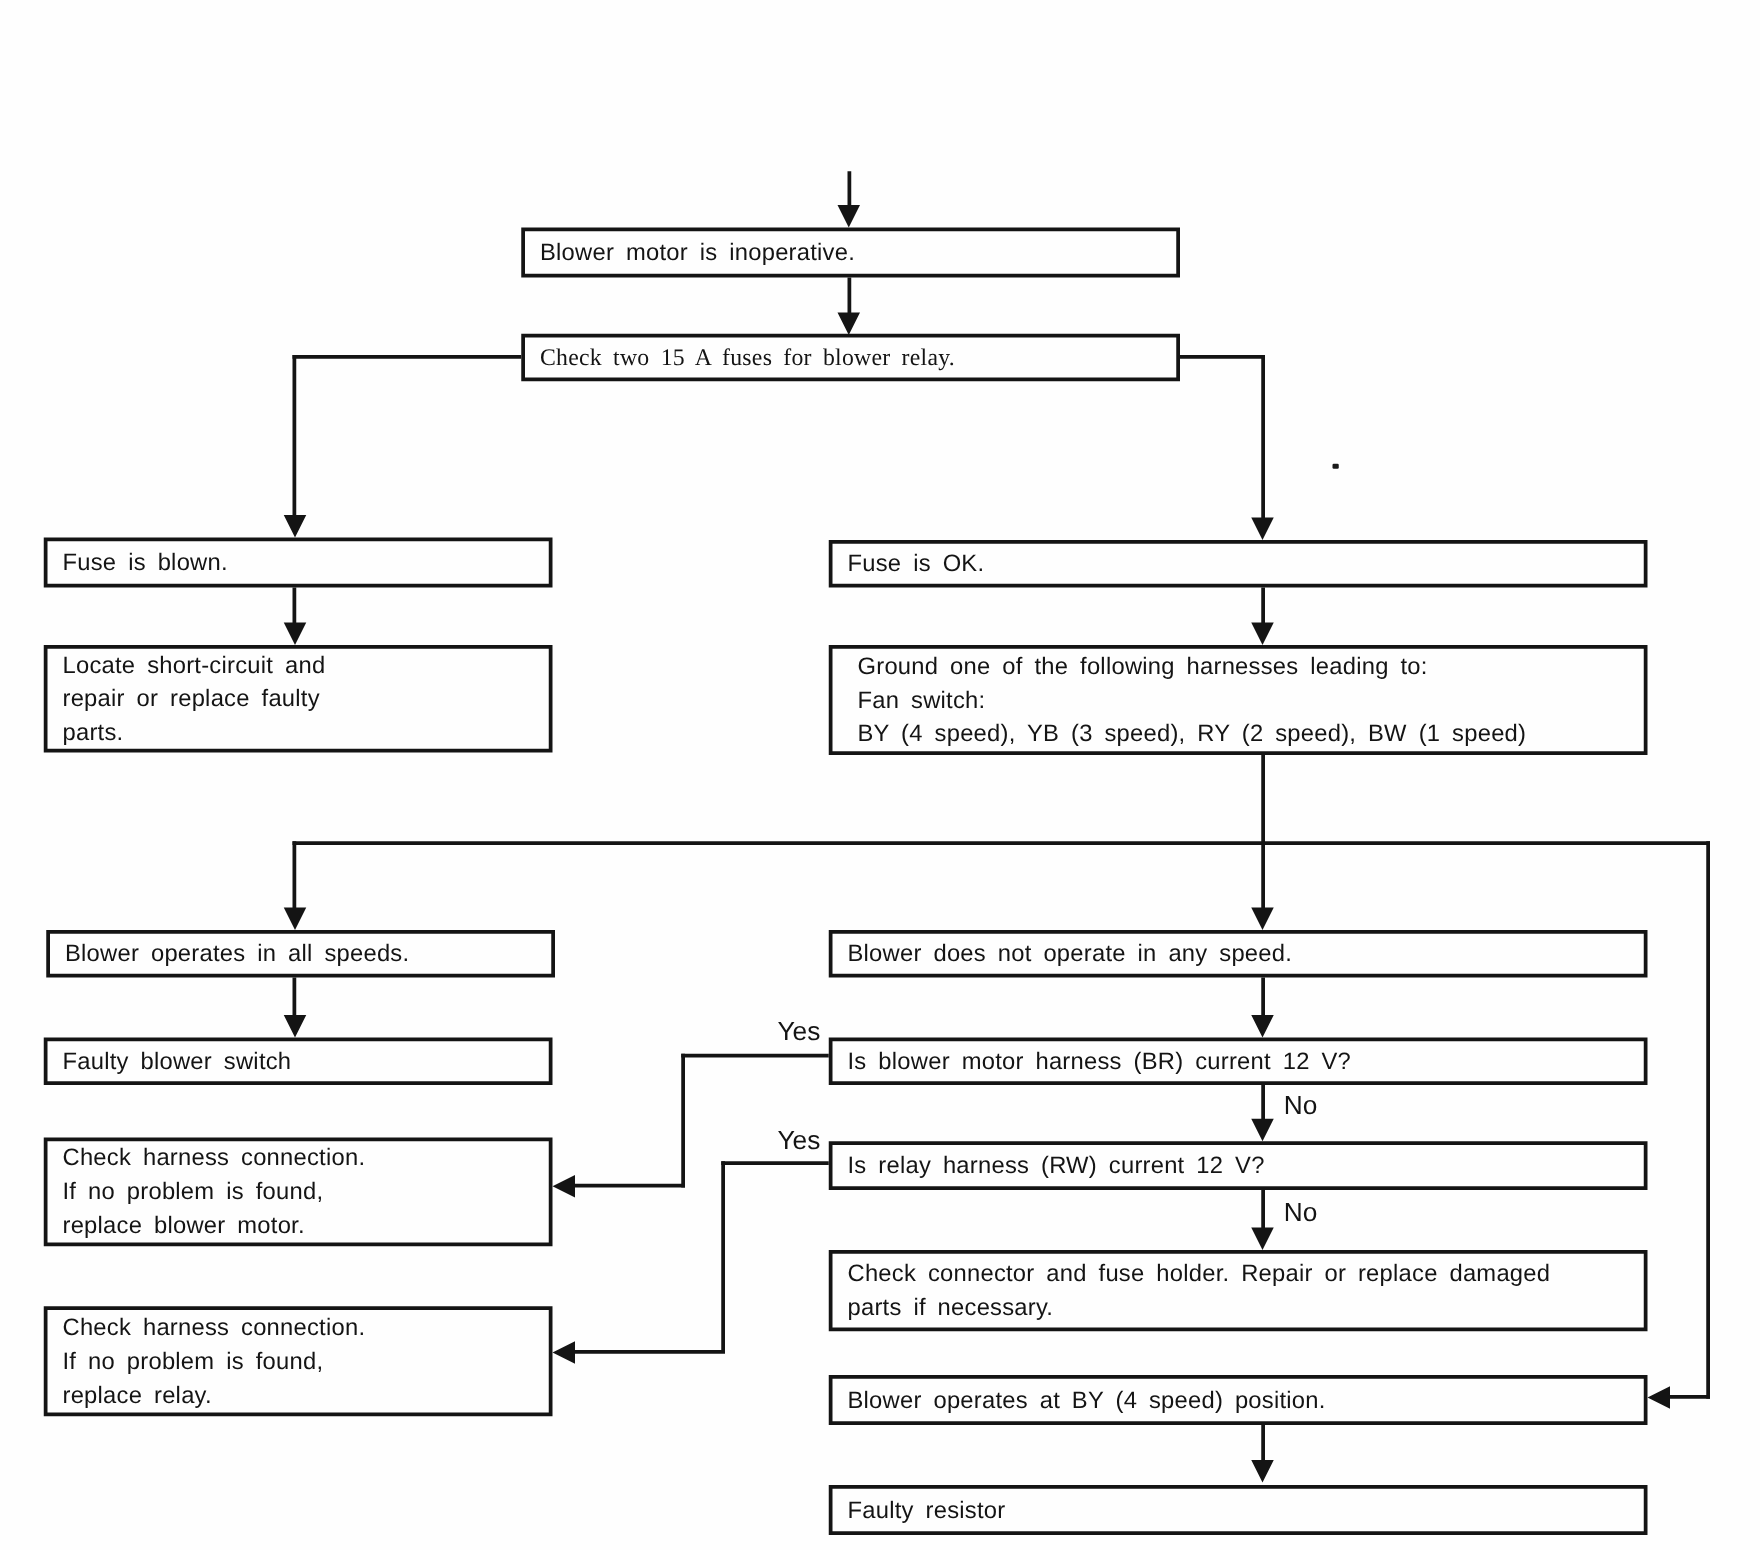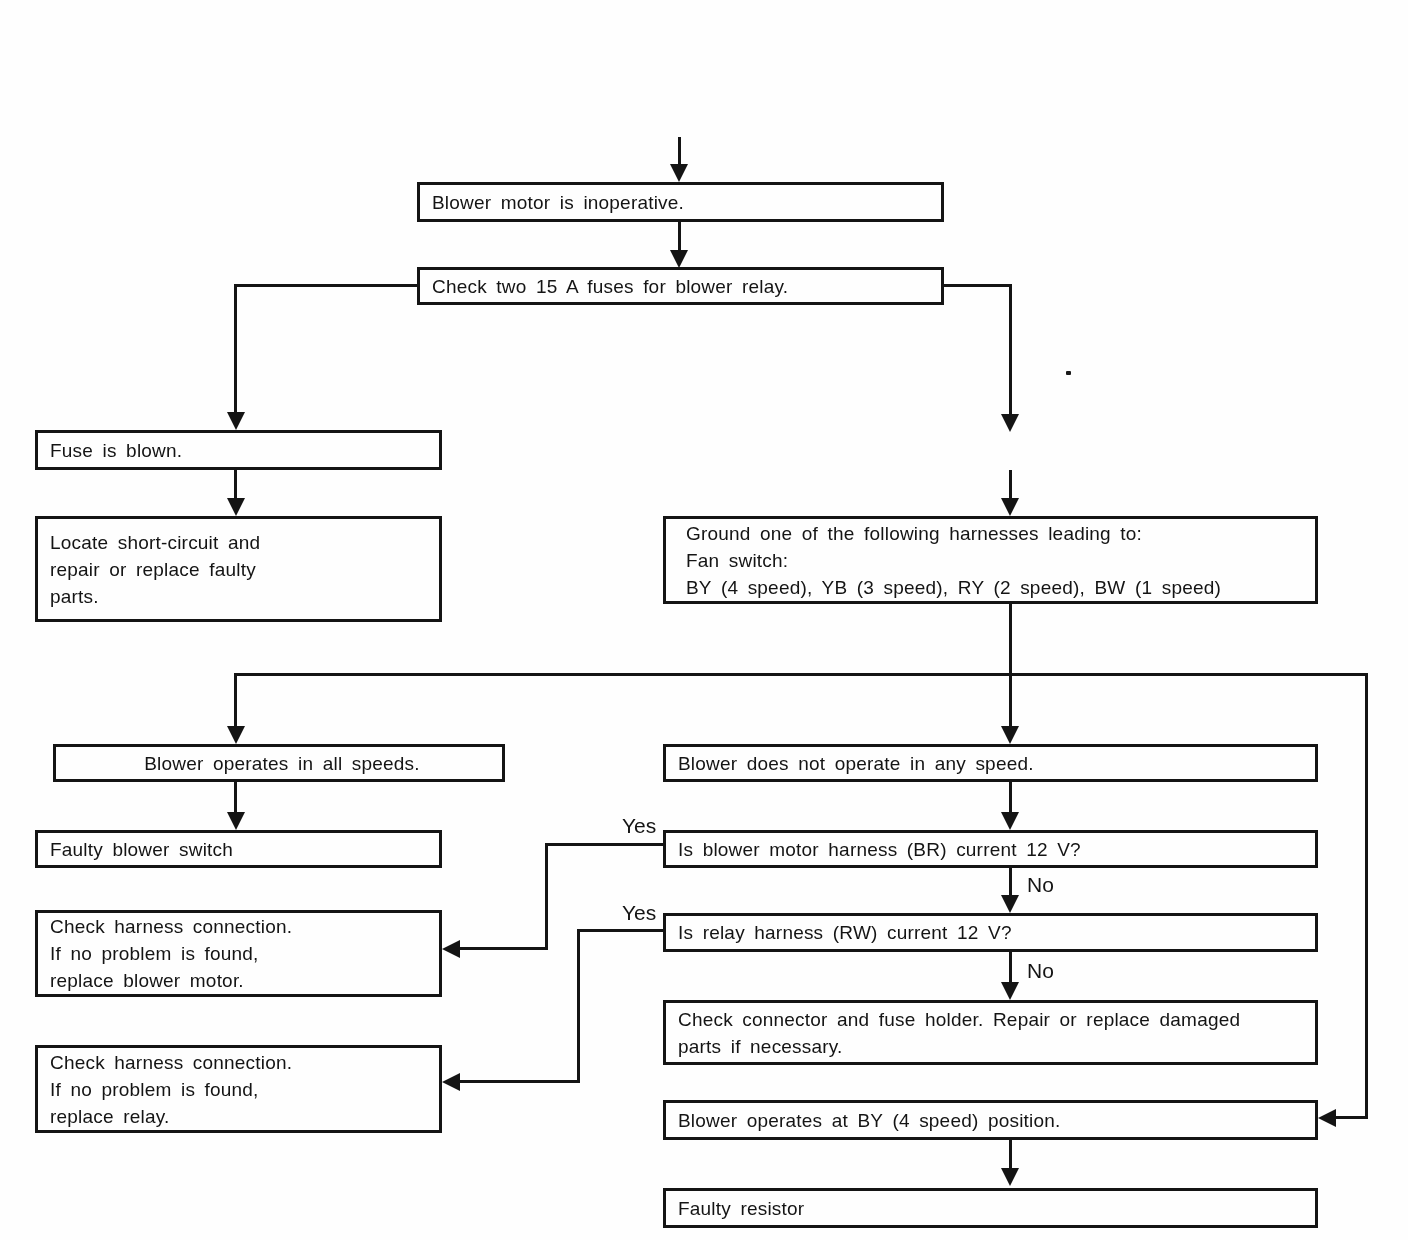--- a/index.html
+++ b/index.html
@@ -67,54 +67,57 @@
 </head>
 <body>
 
 <div id="canvas">
 
 
   <div class="box" style="left:417px; top:182px; width:527px; height:40px;">
     <span class="ln">Blower motor is inoperative.</span>
   </div>
 
-  <div class="box" style="left:417px; top:267px; width:527px; height:38px;">
+  <div class="box" style="left:417px; top:267px; width:527px; height:38px;font-family:Liberation Serif, serif;">
     <span class="ln">Check two 15 A fuses for blower relay.</span>
   </div>
 
   <div class="box" style="left:35px; top:430px; width:407px; height:40px;justify-content:center;">
     <span class="ln">Fuse is blown.</span>
   </div>
 
-  <div class="box" style="left:35px; top:516px; width:407px; height:106px;">
+  <div class="box" style="left:35px; top:516px; width:407px; height:86px;">
     <span class="ln">Locate short-circuit and</span>
     <span class="ln">repair or replace faulty</span>
     <span class="ln">parts.</span>
   </div>
 
-  <div class="box" style="left:53px; top:744px; width:452px; height:38px;align-items:center;">
+  <div class="box" style="left:37px; top:744px; width:407px; height:38px;">
     <span class="ln">Blower operates in all speeds.</span>
   </div>
 
   <div class="box" style="left:35px; top:830px; width:407px; height:38px;">
     <span class="ln">Faulty blower switch</span>
   </div>
 
   <div class="box" style="left:35px; top:910px; width:407px; height:87px;">
     <span class="ln">Check harness connection.</span>
     <span class="ln">If no problem is found,</span>
     <span class="ln">replace blower motor.</span>
   </div>
 
   <div class="box" style="left:35px; top:1045px; width:407px; height:88px;">
     <span class="ln">Check harness connection.</span>
     <span class="ln">If no problem is found,</span>
     <span class="ln">replace relay.</span>
   </div>
 
+  <div class="box" style="left:663px; top:432px; width:655px; height:38px;">
+    <span class="ln">Fuse is OK.</span>
+  </div>
 
   <div class="box" style="left:663px; top:516px; width:655px; height:88px;padding-left:20px;">
     <span class="ln">Ground one of the following harnesses leading to:</span>
     <span class="ln">Fan switch:</span>
     <span class="ln">BY (4 speed), YB (3 speed), RY (2 speed), BW (1 speed)</span>
   </div>
 
   <div class="box" style="left:663px; top:744px; width:655px; height:38px;">
     <span class="ln">Blower does not operate in any speed.</span>
   </div>

